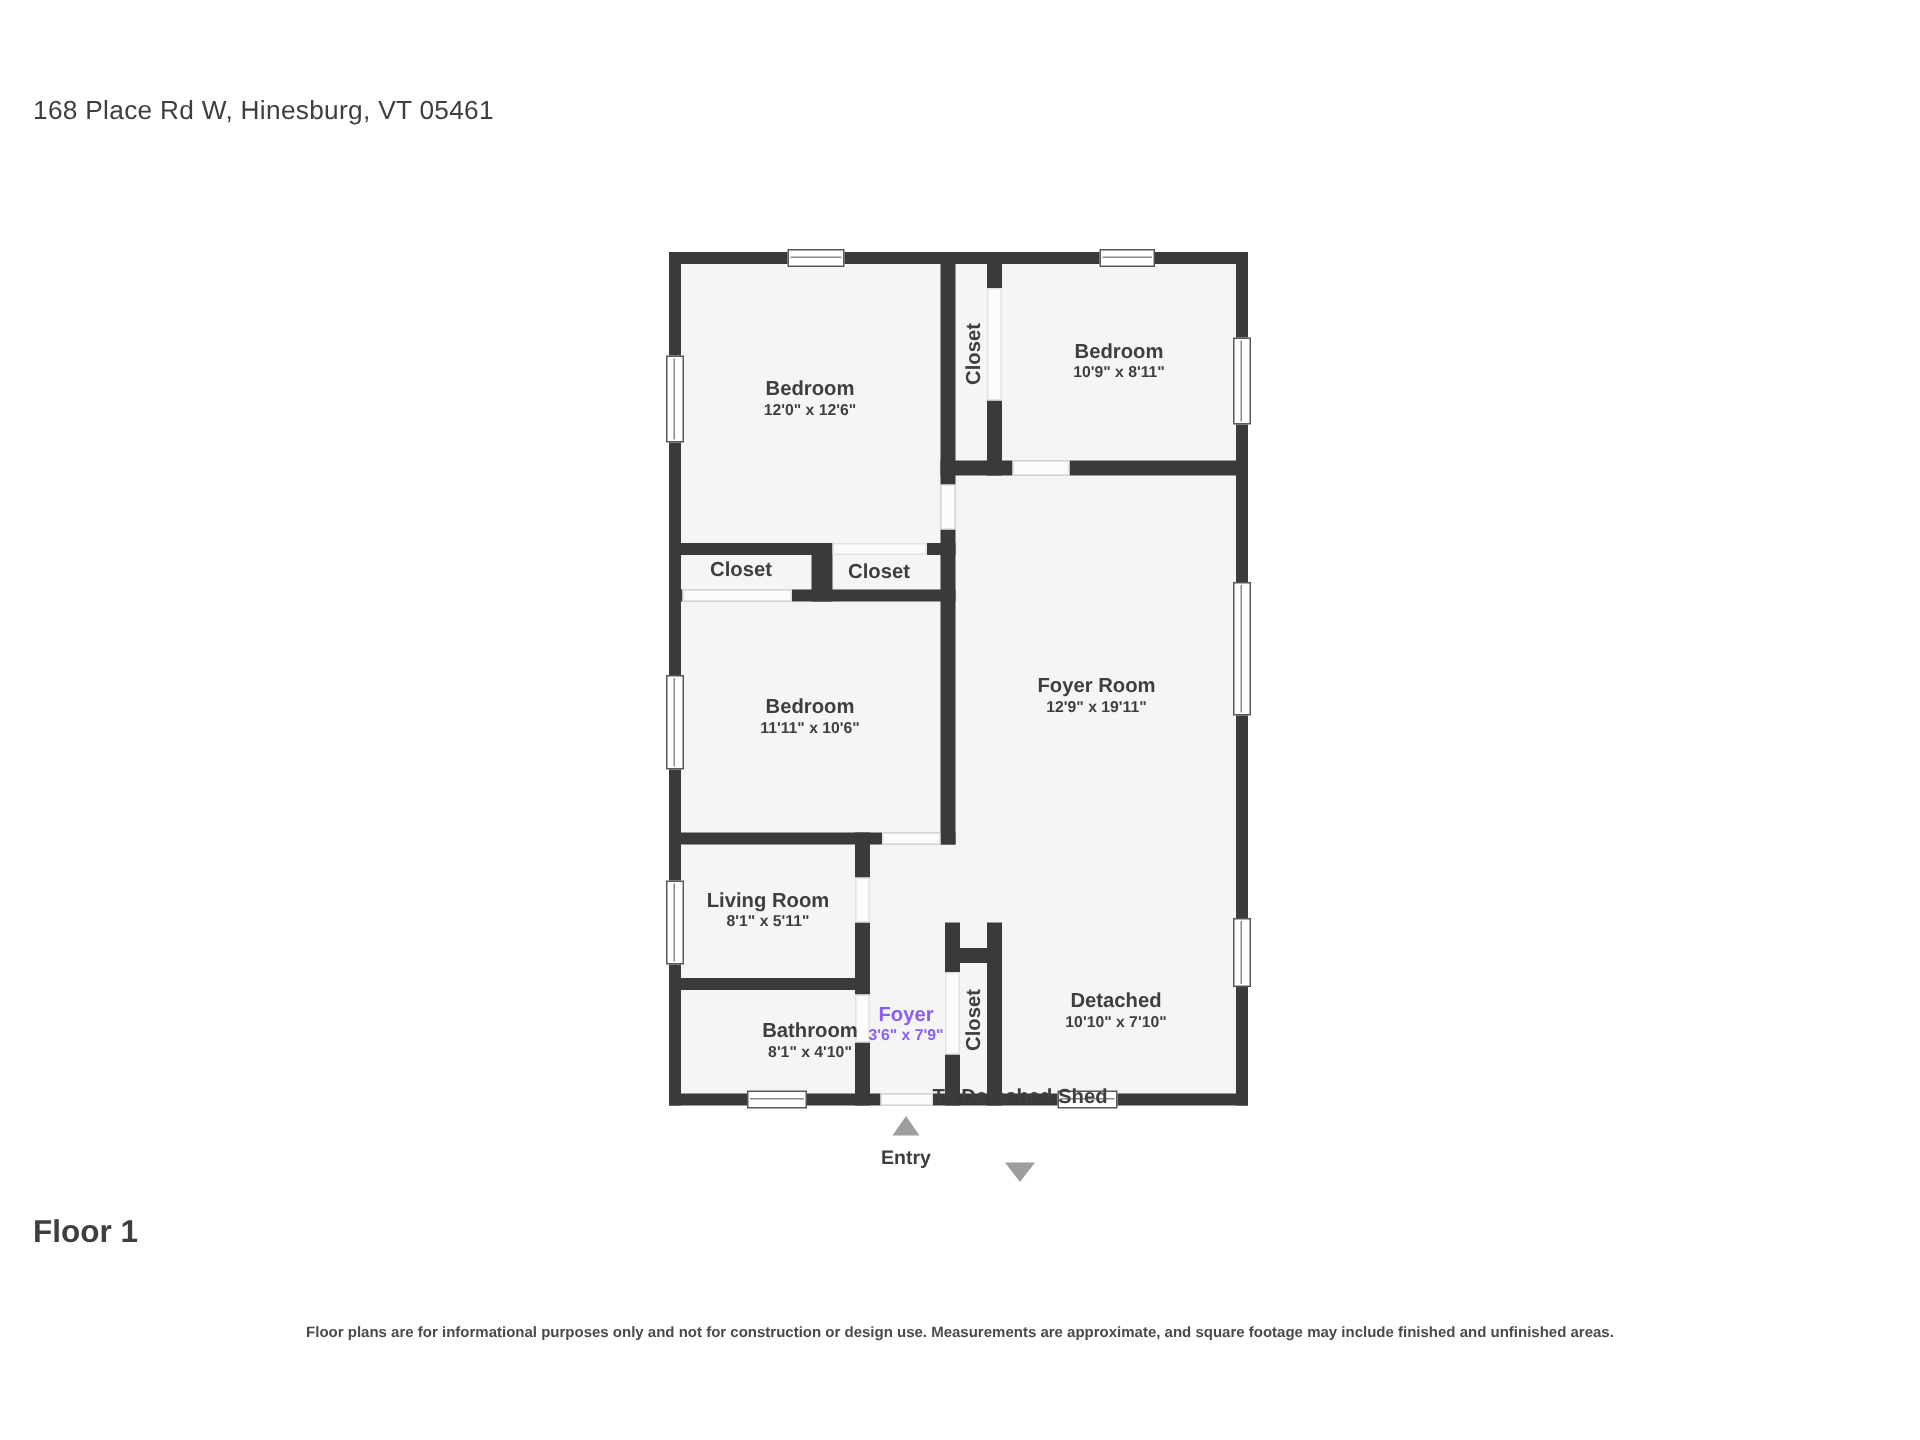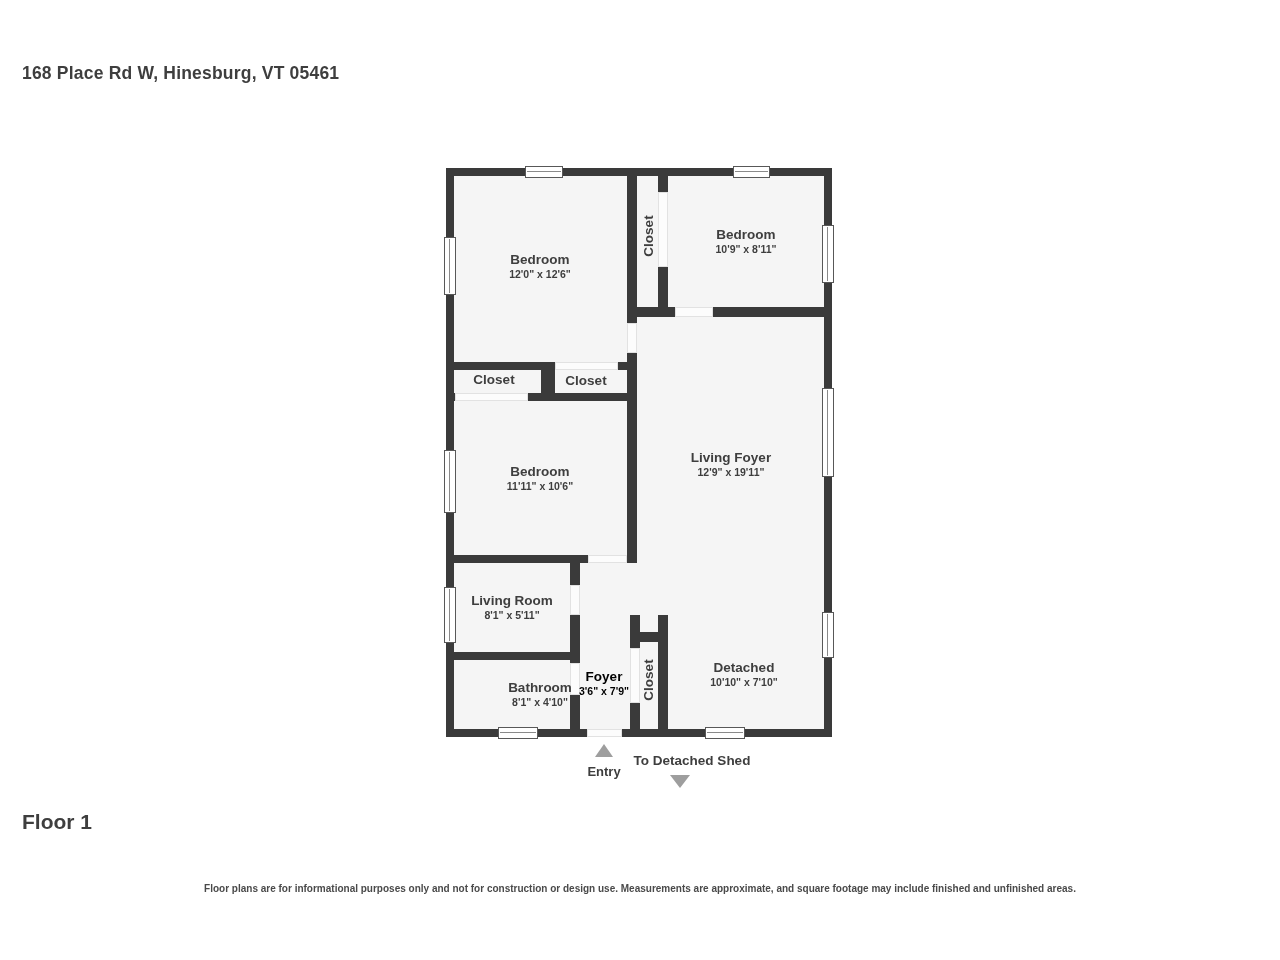--- a/index.html
+++ b/index.html
@@ -1,20 +1,20 @@
 <!DOCTYPE html>
 <html><head>
 <meta charset="utf-8">
 <style>
   * { margin: 0; padding: 0; box-sizing: border-box; }
   html, body { width: 1280px; height: 960px; background: #ffffff; position: relative;
     font-family: "Liberation Sans", "DejaVu Sans", sans-serif; }
   #stage { position: absolute; left: 0; top: 0; width: 1280px; height: 960px; overflow: hidden; }
 
-  .page-title { position: absolute; left: 22px; top: 63px; font-size: 17.5px; font-weight: 700;
+  .page-title { position: absolute; left: 22px; top: 63px; font-size: 17.5px; font-weight: 400;
     color: #3e3e3e; letter-spacing: 0.2px; }
   .floor-label { position: absolute; left: 22px; top: 810px; font-size: 21px; font-weight: 700;
     color: #3e3e3e; }
   .disclaimer { position: absolute; left: 0; top: 883px; width: 1280px; text-align: center;
     font-size: 10px; font-weight: 700; color: #4a4a4a; }
 
   .floor-area { position: absolute; background: #f5f5f5; }
   .wall { position: absolute; background: #3a3a3a; }
   .door-opening { position: absolute; background: #fcfcfc; border: 1px solid #e2e2e2; }
   .window { position: absolute; background: #ffffff; border: 1px solid #585858; }
@@ -28,22 +28,22 @@
   .room-dims { font-size: 10.5px; font-weight: 700; line-height: 13px; }
 
   .entry-arrow { position: absolute; left: 595px; top: 744px; width: 0; height: 0;
     border-left: 9px solid transparent; border-right: 9px solid transparent;
     border-bottom: 13px solid #9e9e9e; }
   .shed-arrow { position: absolute; left: 670px; top: 775px; width: 0; height: 0;
     border-left: 10px solid transparent; border-right: 10px solid transparent;
     border-top: 13px solid #9e9e9e; }
   .entry-label { position: absolute; left: 604px; top: 764px; transform: translateX(-50%);
     font-size: 13px; font-weight: 700; color: #3e3e3e; }
-  .shed-label { position: absolute; left: 680px; top: 753px; transform: translateX(-50%);
-    font-size: 13.5px; font-weight: 700; color: #3e3e3e; margin-left: 12px; }
+  .shed-label { position: absolute; left: 680px; top: 723px; transform: translateX(-50%);
+    font-size: 13.5px; font-weight: 700; color: #3e3e3e; }
 </style>
 </head>
 <body>
 
 <div id="stage">
   <div class="page-title">168 Place Rd W, Hinesburg, VT 05461</div>
 
   <div id="plan-canvas">
       <div class="floor-area" style="background: rgb(245, 245, 245); position: absolute; left: 446px; top: 168px; width: 386px; height: 569px;"></div>
       <div class="wall" style="background: rgb(58, 58, 58); position: absolute; left: 446px; top: 168px; width: 386px; height: 8px;"></div>
@@ -107,42 +107,42 @@
         <div class="room-dims">12'0" x 12'6"</div>
       </div>
       <div class="room-label" style="left: 649px; top: 236px; transform: translate(-50%, -50%) rotate(-90deg); color: rgb(62, 62, 62);">
         <div class="room-name">Closet</div>
       </div>
       <div class="room-label" style="left: 746px; top: 241px; transform: translate(-50%, -50%); color: rgb(62, 62, 62);">
         <div class="room-name">Bedroom</div>
         <div class="room-dims">10'9" x 8'11"</div>
       </div>
       <div class="room-label" style="left: 731px; top: 464px; transform: translate(-50%, -50%); color: rgb(62, 62, 62);">
-        <div class="room-name">Living Foyer</div>
+        <div class="room-name">Foyer Room</div>
         <div class="room-dims">12'9" x 19'11"</div>
       </div>
       <div class="room-label" style="left: 494px; top: 380px; transform: translate(-50%, -50%); color: rgb(62, 62, 62);">
         <div class="room-name">Closet</div>
       </div>
       <div class="room-label" style="left: 586px; top: 381px; transform: translate(-50%, -50%); color: rgb(62, 62, 62);">
         <div class="room-name">Closet</div>
       </div>
       <div class="room-label" style="left: 540px; top: 478px; transform: translate(-50%, -50%); color: rgb(62, 62, 62);">
         <div class="room-name">Bedroom</div>
         <div class="room-dims">11'11" x 10'6"</div>
       </div>
       <div class="room-label" style="left: 512px; top: 607px; transform: translate(-50%, -50%); color: rgb(62, 62, 62);">
         <div class="room-name">Living Room</div>
         <div class="room-dims">8'1" x 5'11"</div>
       </div>
       <div class="room-label" style="left: 540px; top: 694px; transform: translate(-50%, -50%); color: rgb(62, 62, 62);">
         <div class="room-name">Bathroom</div>
         <div class="room-dims">8'1" x 4'10"</div>
       </div>
-      <div class="room-label" style="left: 604px; top: 683px; transform: translate(-50%, -50%); color: #000000;">
+      <div class="room-label" style="left: 604px; top: 683px; transform: translate(-50%, -50%); color: #8b5cf6;">
         <div class="room-name">Foyer</div>
         <div class="room-dims">3'6" x 7'9"</div>
       </div>
       <div class="room-label" style="left: 649px; top: 680px; transform: translate(-50%, -50%) rotate(-90deg); color: rgb(62, 62, 62);">
         <div class="room-name">Closet</div>
       </div>
       <div class="room-label" style="left: 744px; top: 674px; transform: translate(-50%, -50%); color: rgb(62, 62, 62);">
         <div class="room-name">Detached</div>
         <div class="room-dims">10'10" x 7'10"</div>
       </div>

